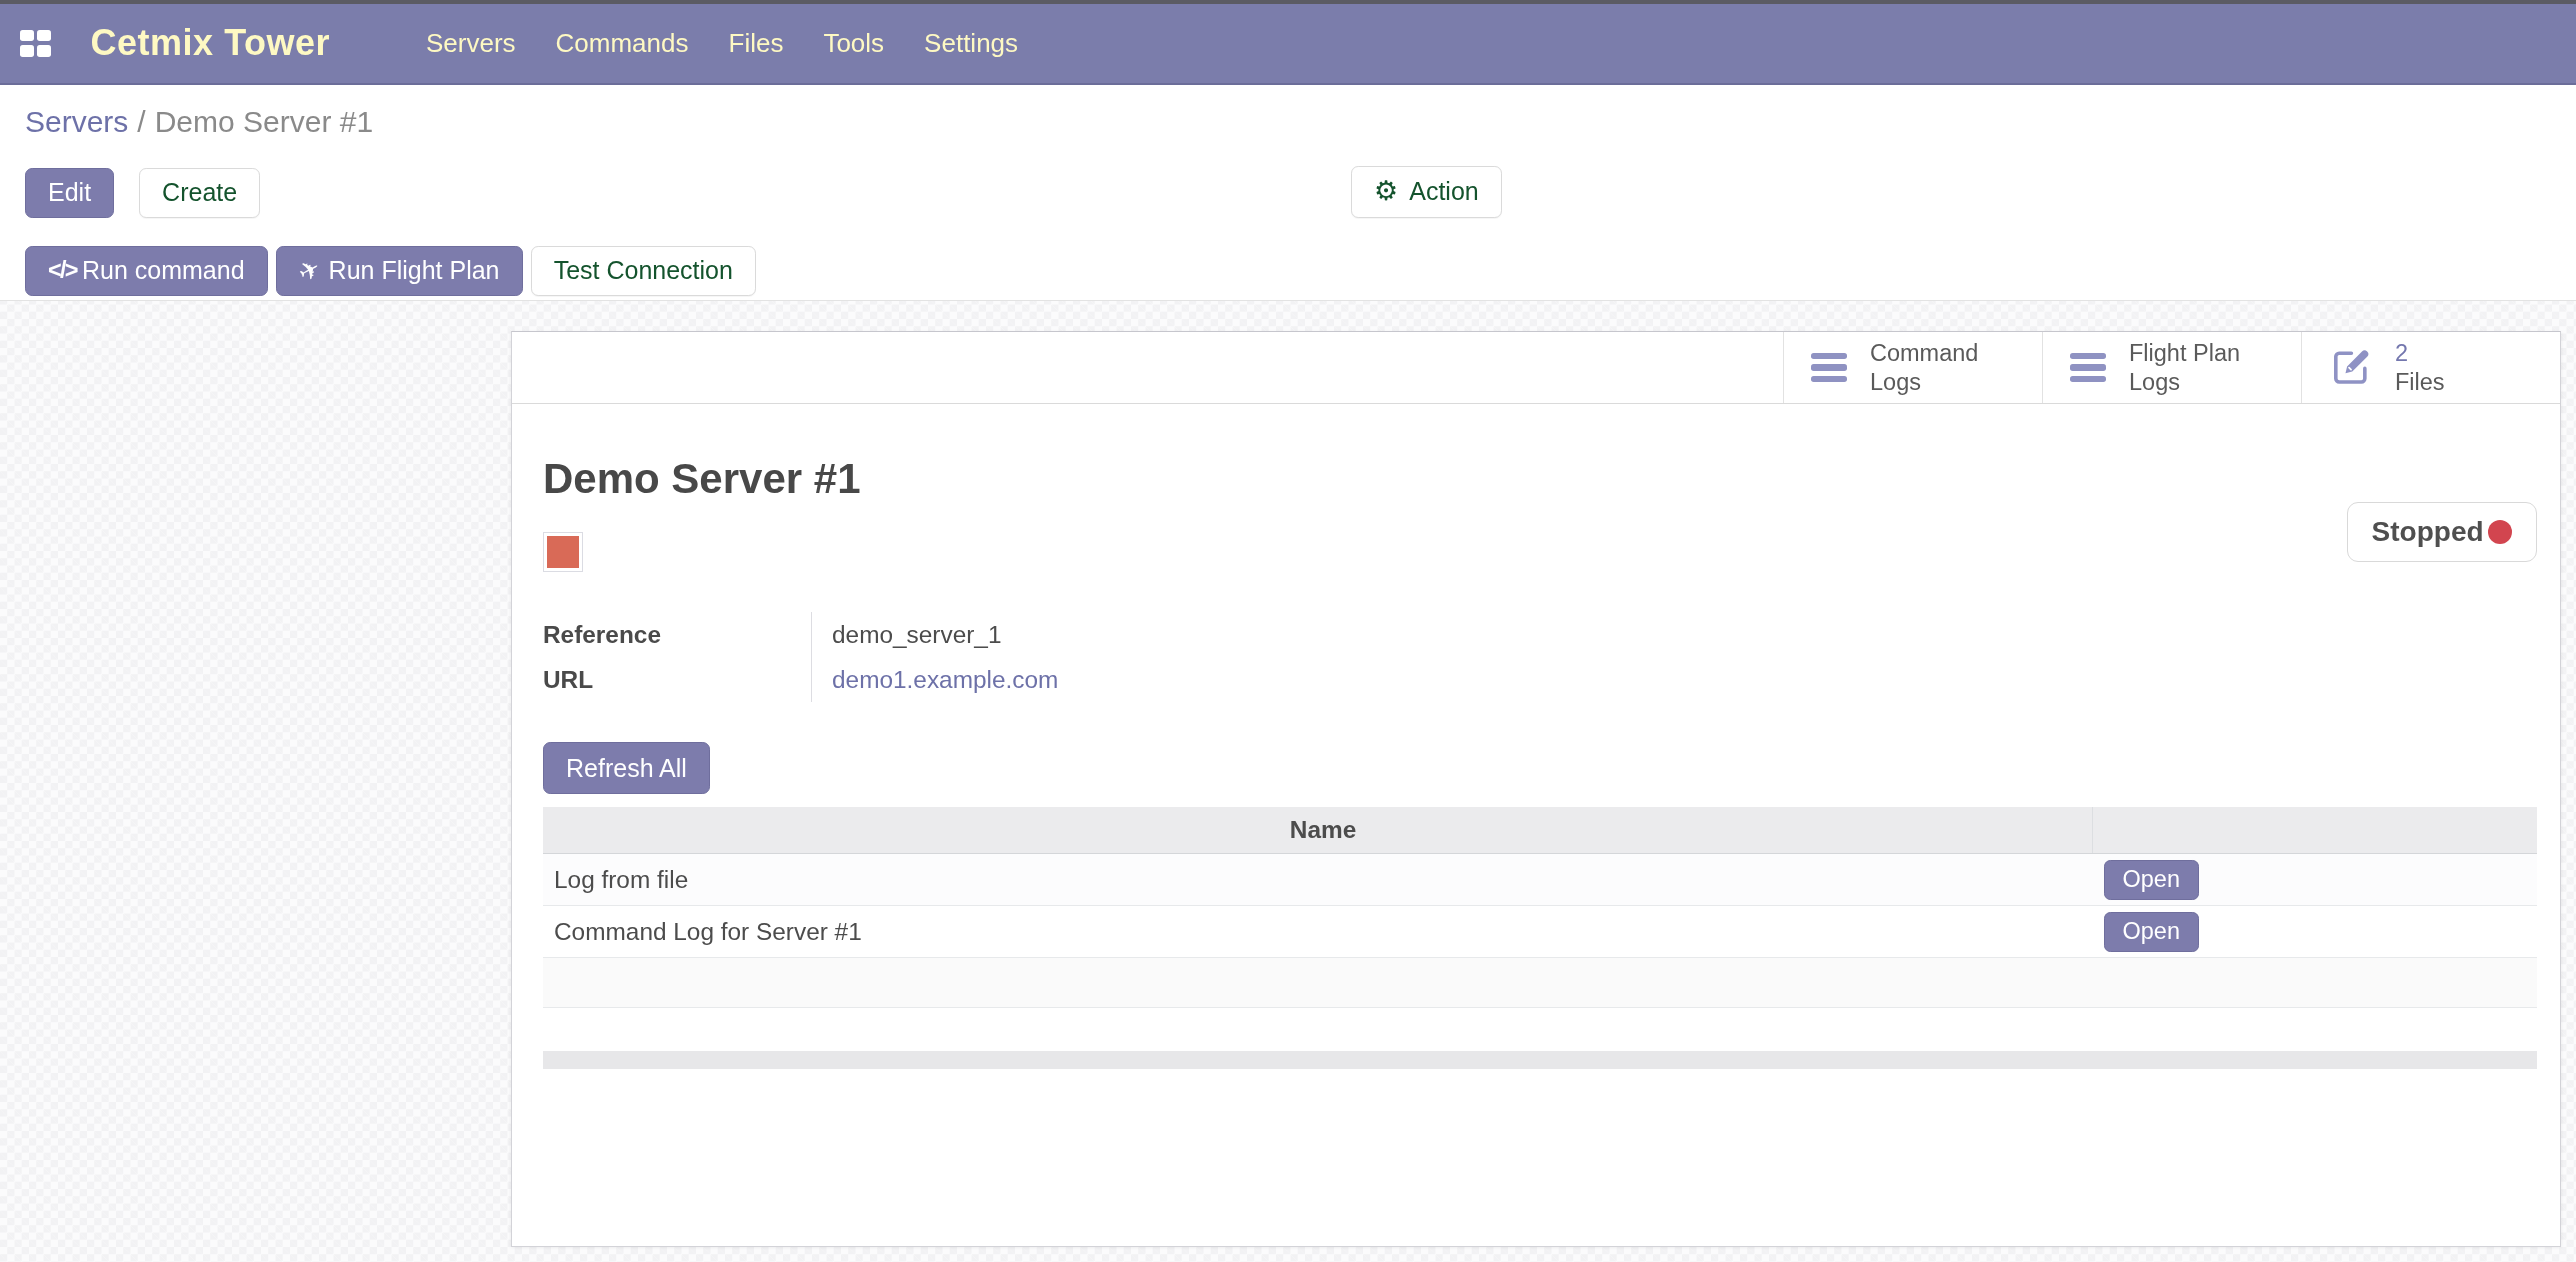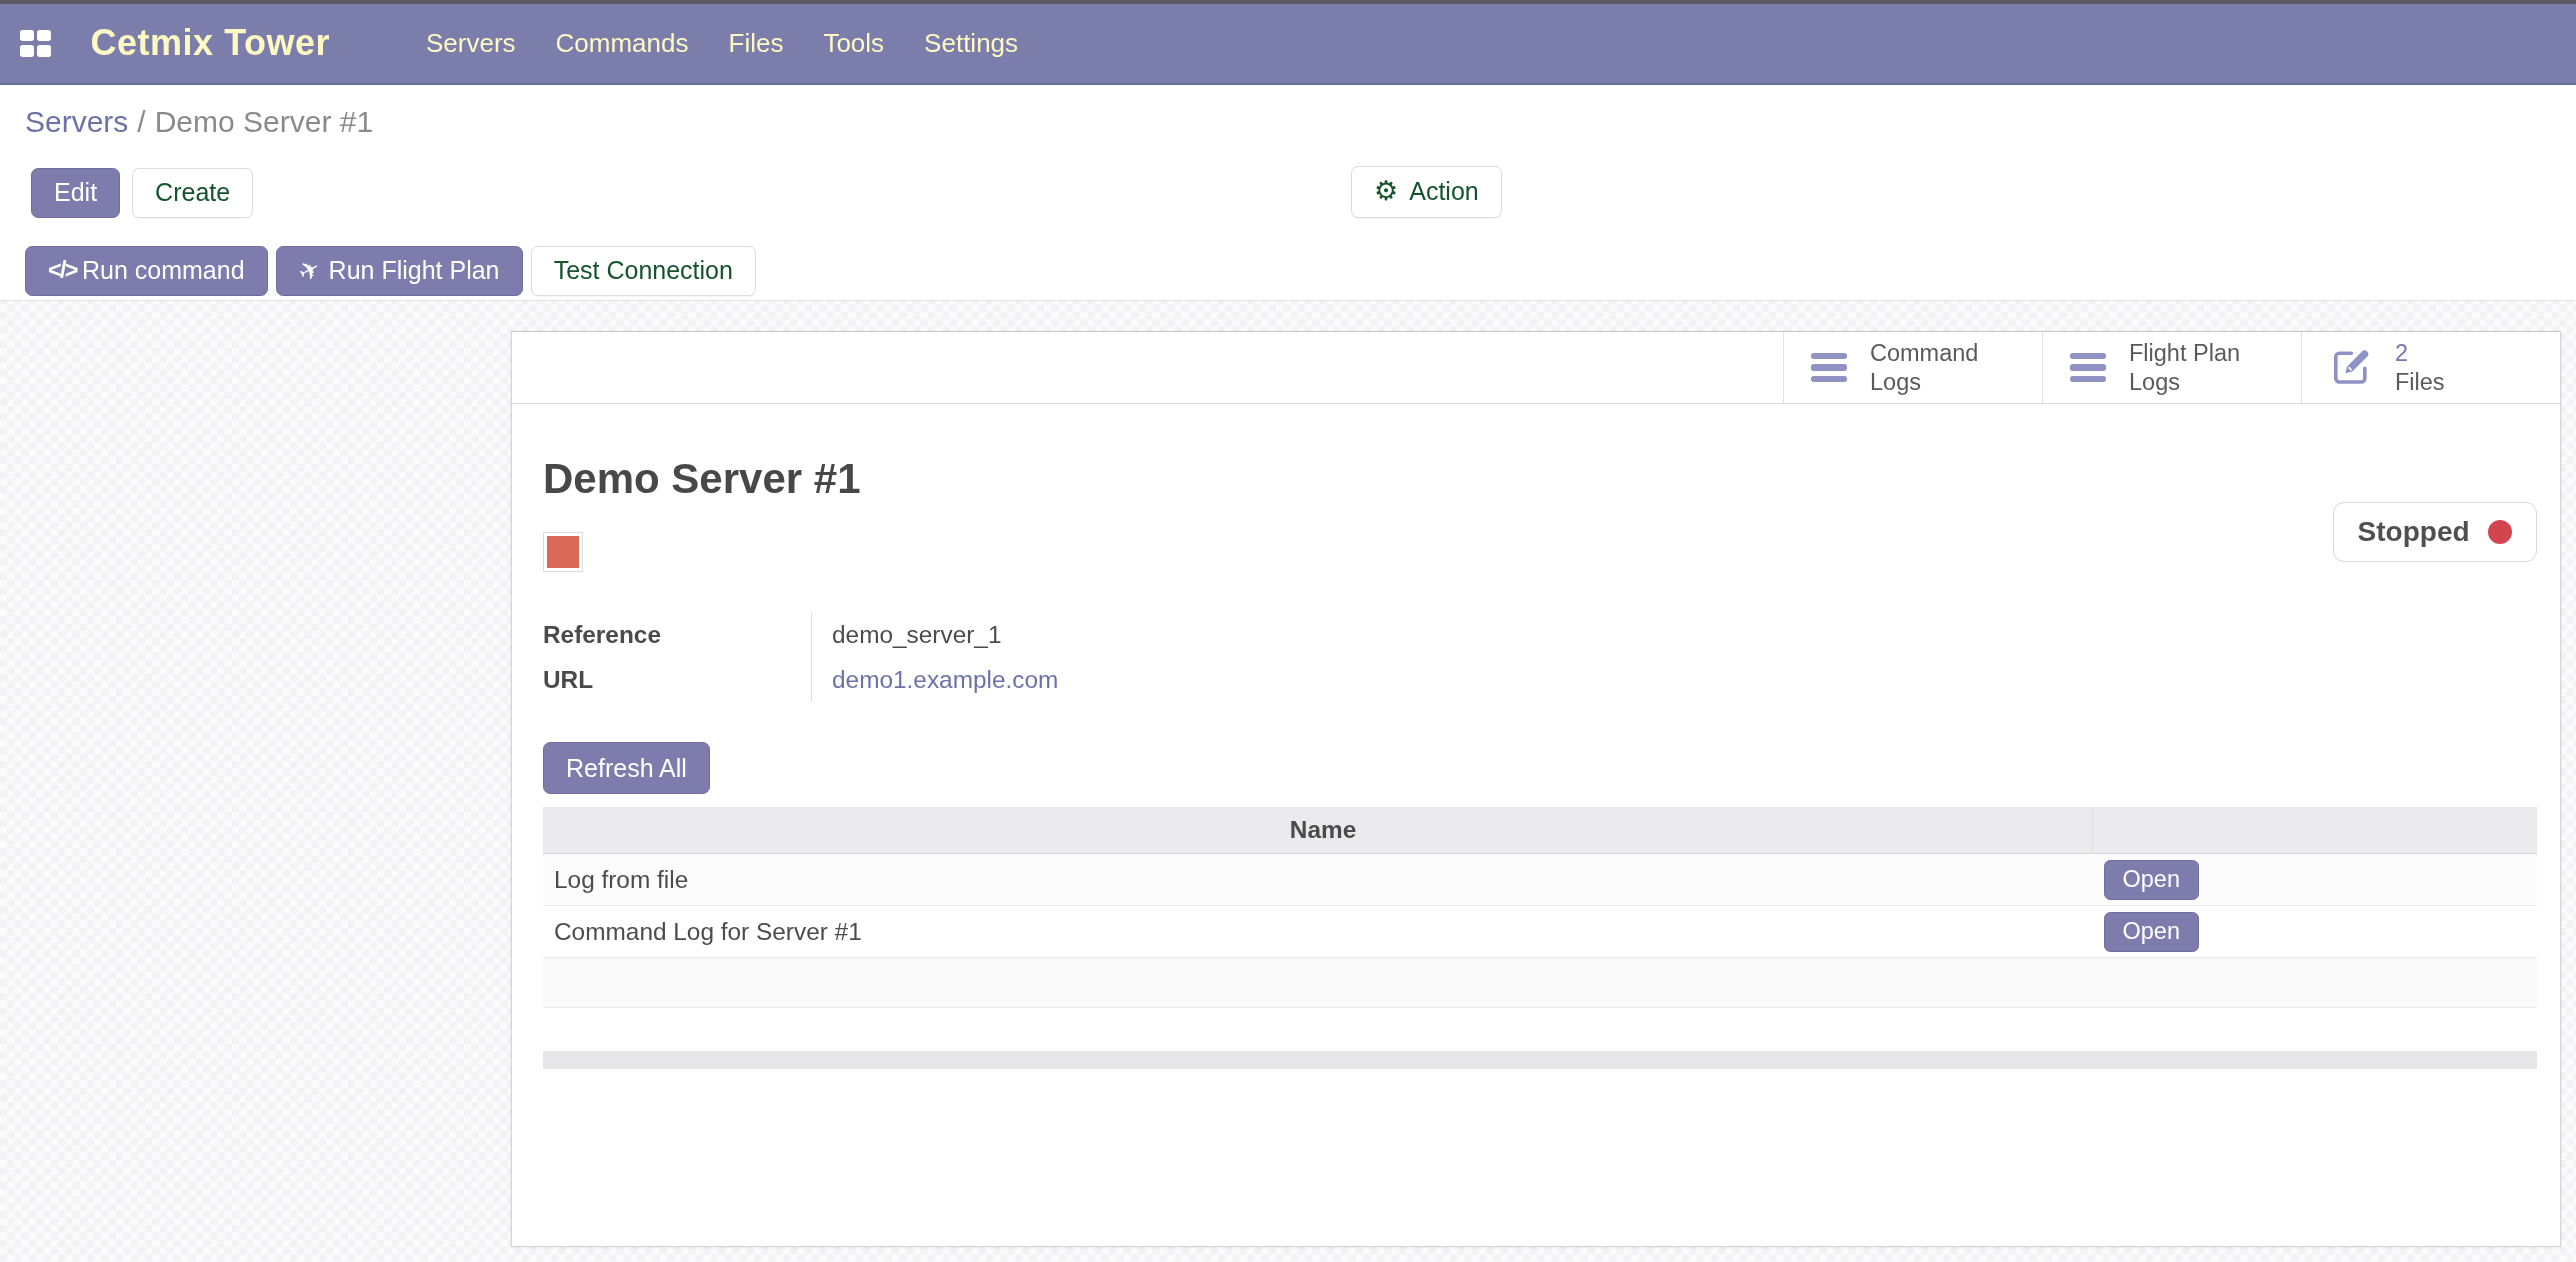--- a/index.html
+++ b/index.html
@@ -49,21 +49,21 @@
   .breadcrumb .sep,.breadcrumb .current{color:var(--text-muted)}
   .breadcrumb .sep{margin:0 9px}
 
   .btn{
     display:inline-flex;align-items:center;justify-content:center;
     height:50px;padding:0 22px;border-radius:7.2px;font-size:25px;
     cursor:pointer;white-space:nowrap;border:0.9px solid transparent;
   }
   .btn-primary{background:var(--accent);border-color:var(--accent-border);color:#fff}
   .btn-default{background:#fff;border-color:#dadada;color:#14532d;box-shadow:0 0.9px 0.9px rgba(0,0,0,.04)}
-  .btn-row1{position:absolute;left:31px;top:83px;display:flex;gap:12px}
+  .btn-row1{position:absolute;left:25px;top:83px;display:flex;gap:25px}
   .action-btn{position:absolute;left:1351px;top:81px;height:52px;gap:11px}
   .gear-glyph{font-size:27px;line-height:1}
   .btn-row2{position:absolute;left:25px;top:161px;display:flex;gap:8.1px}
   .code-glyph{font-size:23.5px;font-weight:700;margin-right:5.4px;letter-spacing:-1.8px}
   .plane-glyph{font-size:25px;margin-right:9px;display:inline-block;transform:rotate(-28deg)}
 
   
   .card{
     position:absolute;left:511px;top:331px;width:2050px;height:916px;
     background:#fff;border:0.9px solid #d3d3d8;border-top-color:#c6c6cd;
@@ -77,21 +77,21 @@
   .bars-icon{display:flex;flex-direction:column;gap:5.4px}
   .bars-icon i{display:block;width:36px;height:6.3px;background:#8f92c2;border-radius:2.7px}
   .bb-text{font-size:23.5px;color:#5a5a5a;line-height:1.2}
   .bb-value{color:#7477ae;font-weight:500}
 
   .sheet{position:relative;padding:0 23.5px 0 31px}
   .page-title{margin-top:51px;font-size:42px;font-weight:700;color:#484848}
   .status-badge{
     position:absolute;right:23.5px;top:47px;height:60px;
     border:0.9px solid #d9d9d9;border-radius:11px;background:#fff;
-    display:flex;align-items:center;gap:18px;padding:0 23.5px;
+    display:flex;align-items:center;gap:4px;padding:0 23.5px;
     font-size:28px;font-weight:700;color:#4f4f4f;
   }
   .status-dot{width:24.4px;height:24.4px;border-radius:50%;background:var(--status-dot)}
 
   .swatch{margin-top:29px;width:40px;height:40px;border:1.8px solid #dbdce3;background:#fff;padding:2.7px;cursor:pointer}
   .swatch i{display:block;width:100%;height:100%;background:var(--swatch-red)}
 
   .fields{margin-top:40px;display:grid;grid-template-columns:268px 686px}
   .field-label{font-weight:700;color:#4a4a4a;height:45px;display:flex;align-items:center}
   .field-value{height:45px;display:flex;align-items:center;border-left:0.9px solid #dddde2;padding-left:20px}

